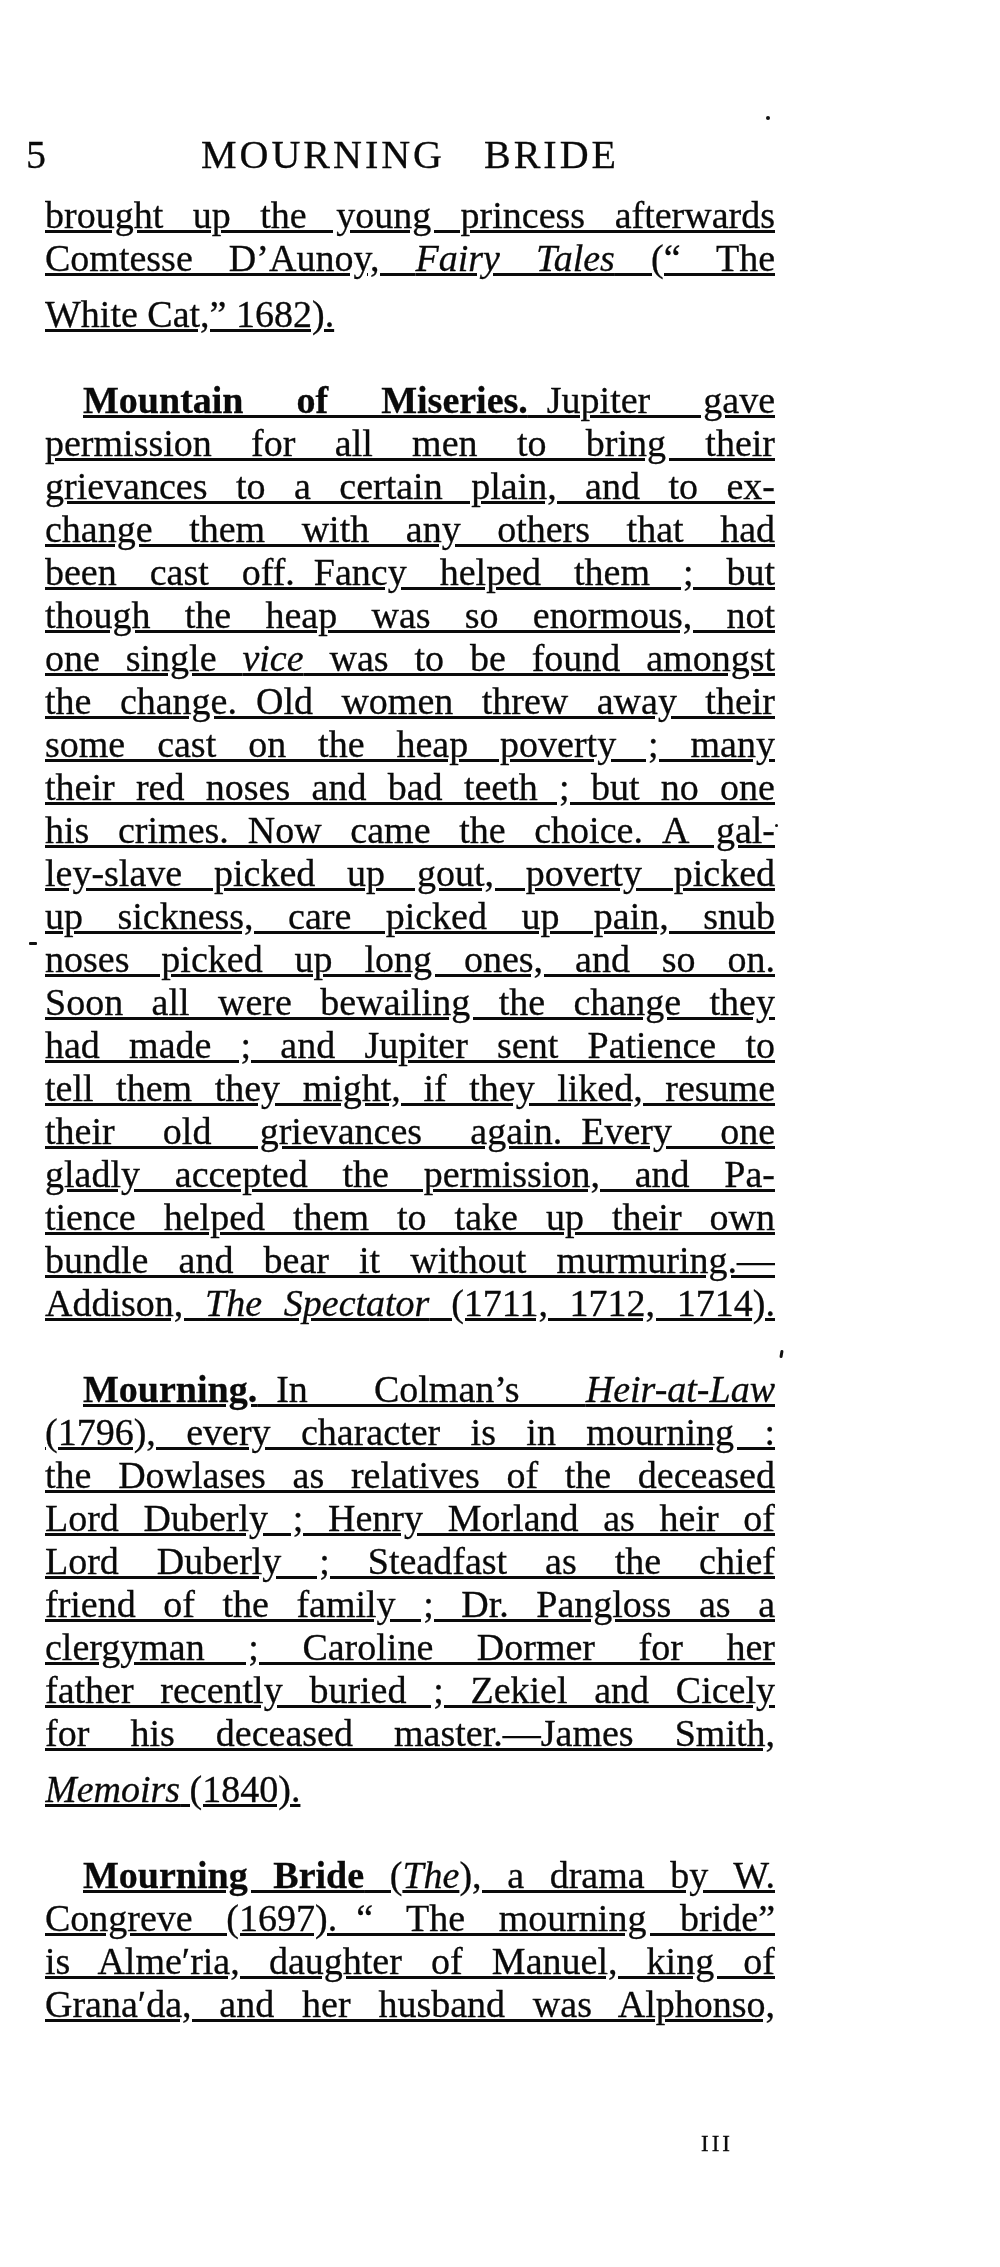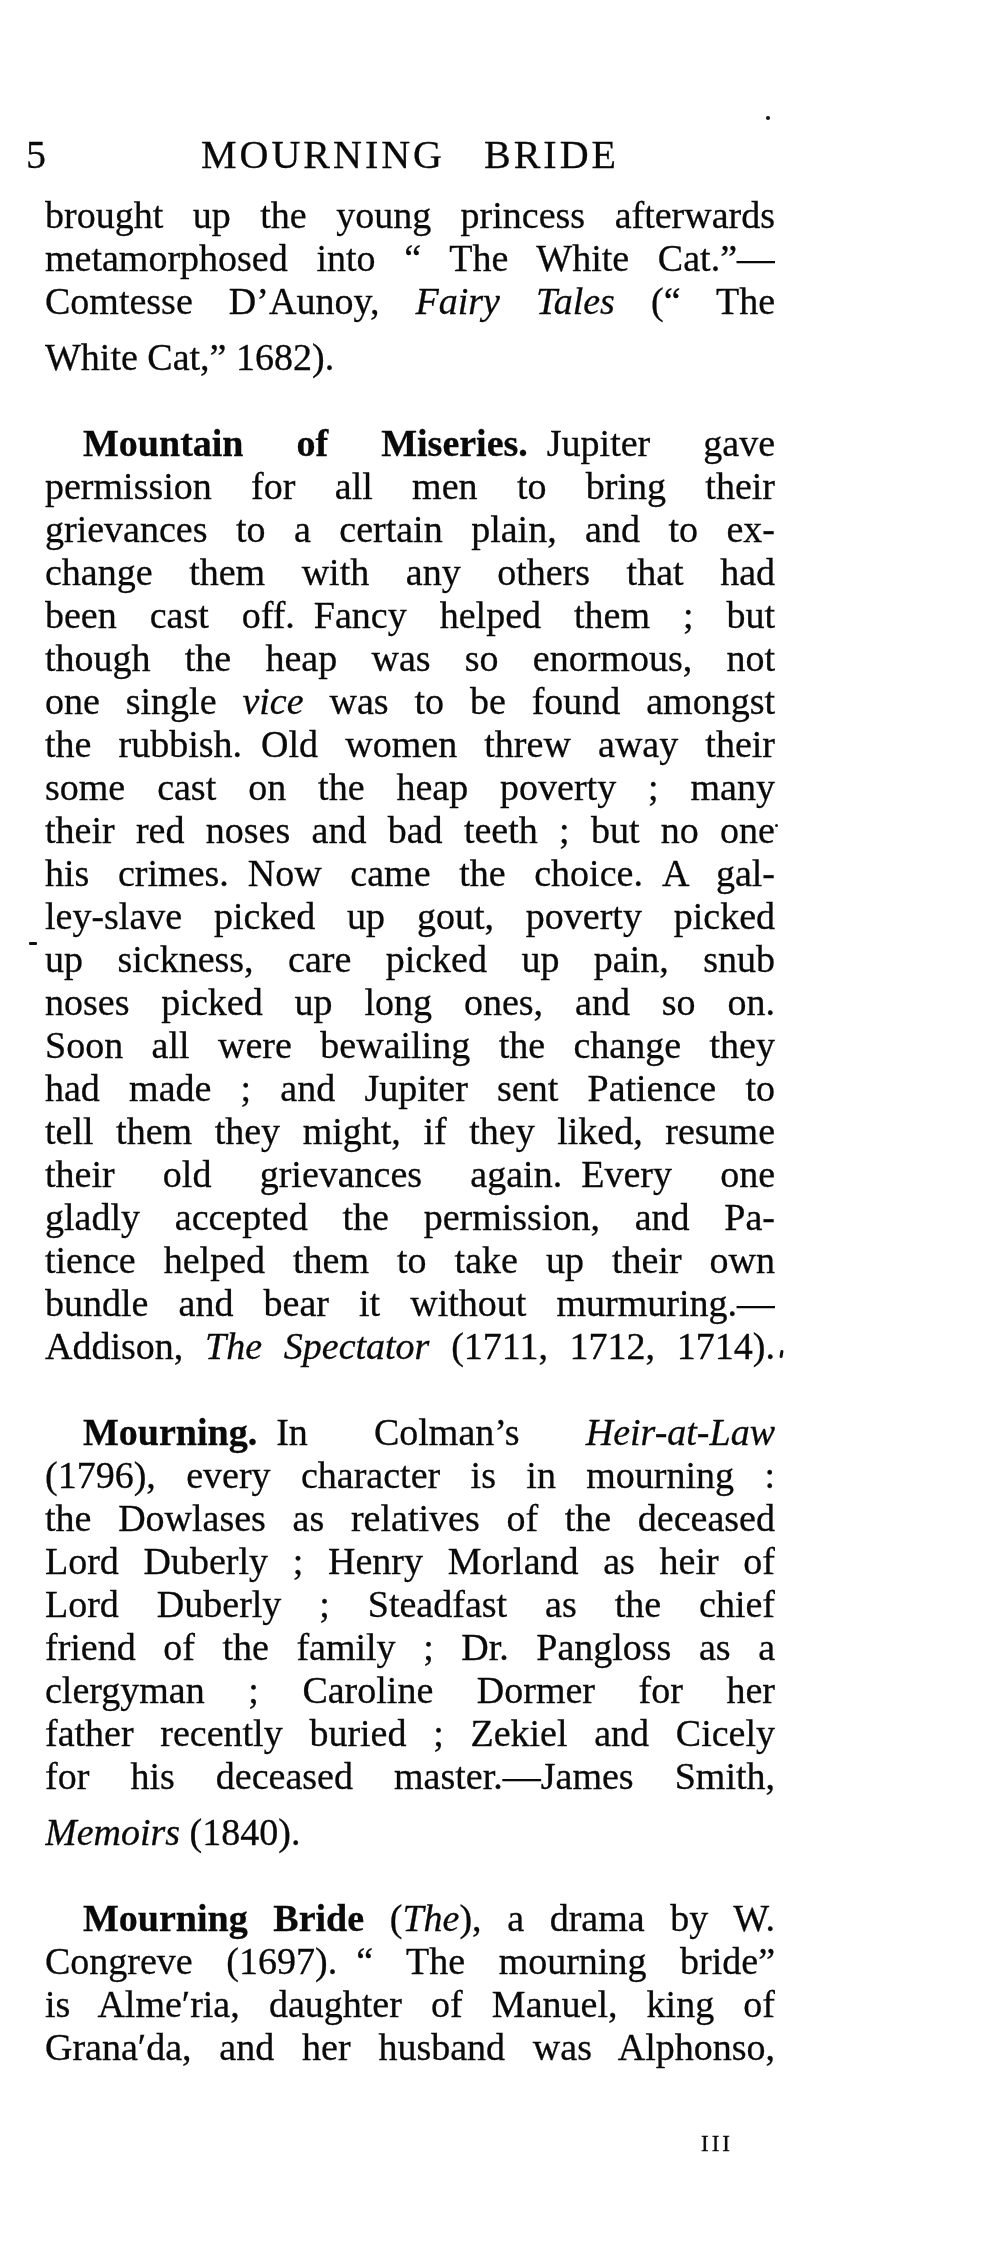--- a/index.html
+++ b/index.html
@@ -35,20 +35,21 @@
   }
   .para { margin: 0 0 43px 0; }
   .para:last-child { margin-bottom: 0; }
   .line {
     font-size: 38px;
     line-height: 43px;
     text-align: justify;
     text-align-last: justify;
     overflow: hidden;
     white-space: normal;
+    text-decoration: underline;
   }
   .line.nj { text-align: left; text-align-last: left; margin-top: 13px; }
   .para.indent .line:first-child { text-indent: 38px; }
   .b { font-weight: bold; }
   .i { font-style: italic; }
   .signature {
     position: absolute;
     left: 701px; top: 2132px;
     font-size: 23px; line-height: 23px;
     letter-spacing: 3px;
@@ -66,33 +67,32 @@
   <div>
     <span class="pagenum">5</span>
     <div class="title-wrap">
       <span class="running-title">MOURNING BRIDE</span>
     </div>
   </div>
 
   <div class="body-col">
       <div class="para">
         <div class="line"><span>brought up the young princess afterwards</span></div>
-        <div class="line"><span>metamorphosed into “ The White Cat.”—</span></div>
         <div class="line"><span>Comtesse D’Aunoy, </span><span class="i">Fairy Tales</span><span> (“ The</span></div>
         <div class="line nj"><span>White Cat,” 1682).</span></div>
       </div>
       <div class="para indent">
         <div class="line"><span class="b">Mountain of Miseries.</span><span> Jupiter gave</span></div>
         <div class="line"><span>permission for all men to bring their</span></div>
         <div class="line"><span>grievances to a certain plain, and to ex-</span></div>
         <div class="line"><span>change them with any others that had</span></div>
         <div class="line"><span>been cast off. Fancy helped them ; but</span></div>
         <div class="line"><span>though the heap was so enormous, not</span></div>
         <div class="line"><span>one single </span><span class="i">vice</span><span> was to be found amongst</span></div>
-        <div class="line"><span>the rubbish. Old women threw away their</span></div>
+        <div class="line"><span>the change. Old women threw away their</span></div>
         <div class="line"><span>some cast on the heap poverty ; many</span></div>
         <div class="line"><span>their red noses and bad teeth ; but no one</span></div>
         <div class="line"><span>his crimes. Now came the choice. A gal-</span></div>
         <div class="line"><span>ley-slave picked up gout, poverty picked</span></div>
         <div class="line"><span>up sickness, care picked up pain, snub</span></div>
         <div class="line"><span>noses picked up long ones, and so on.</span></div>
         <div class="line"><span>Soon all were bewailing the change they</span></div>
         <div class="line"><span>had made ; and Jupiter sent Patience to</span></div>
         <div class="line"><span>tell them they might, if they liked, resume</span></div>
         <div class="line"><span>their old grievances again. Every one</span></div>

